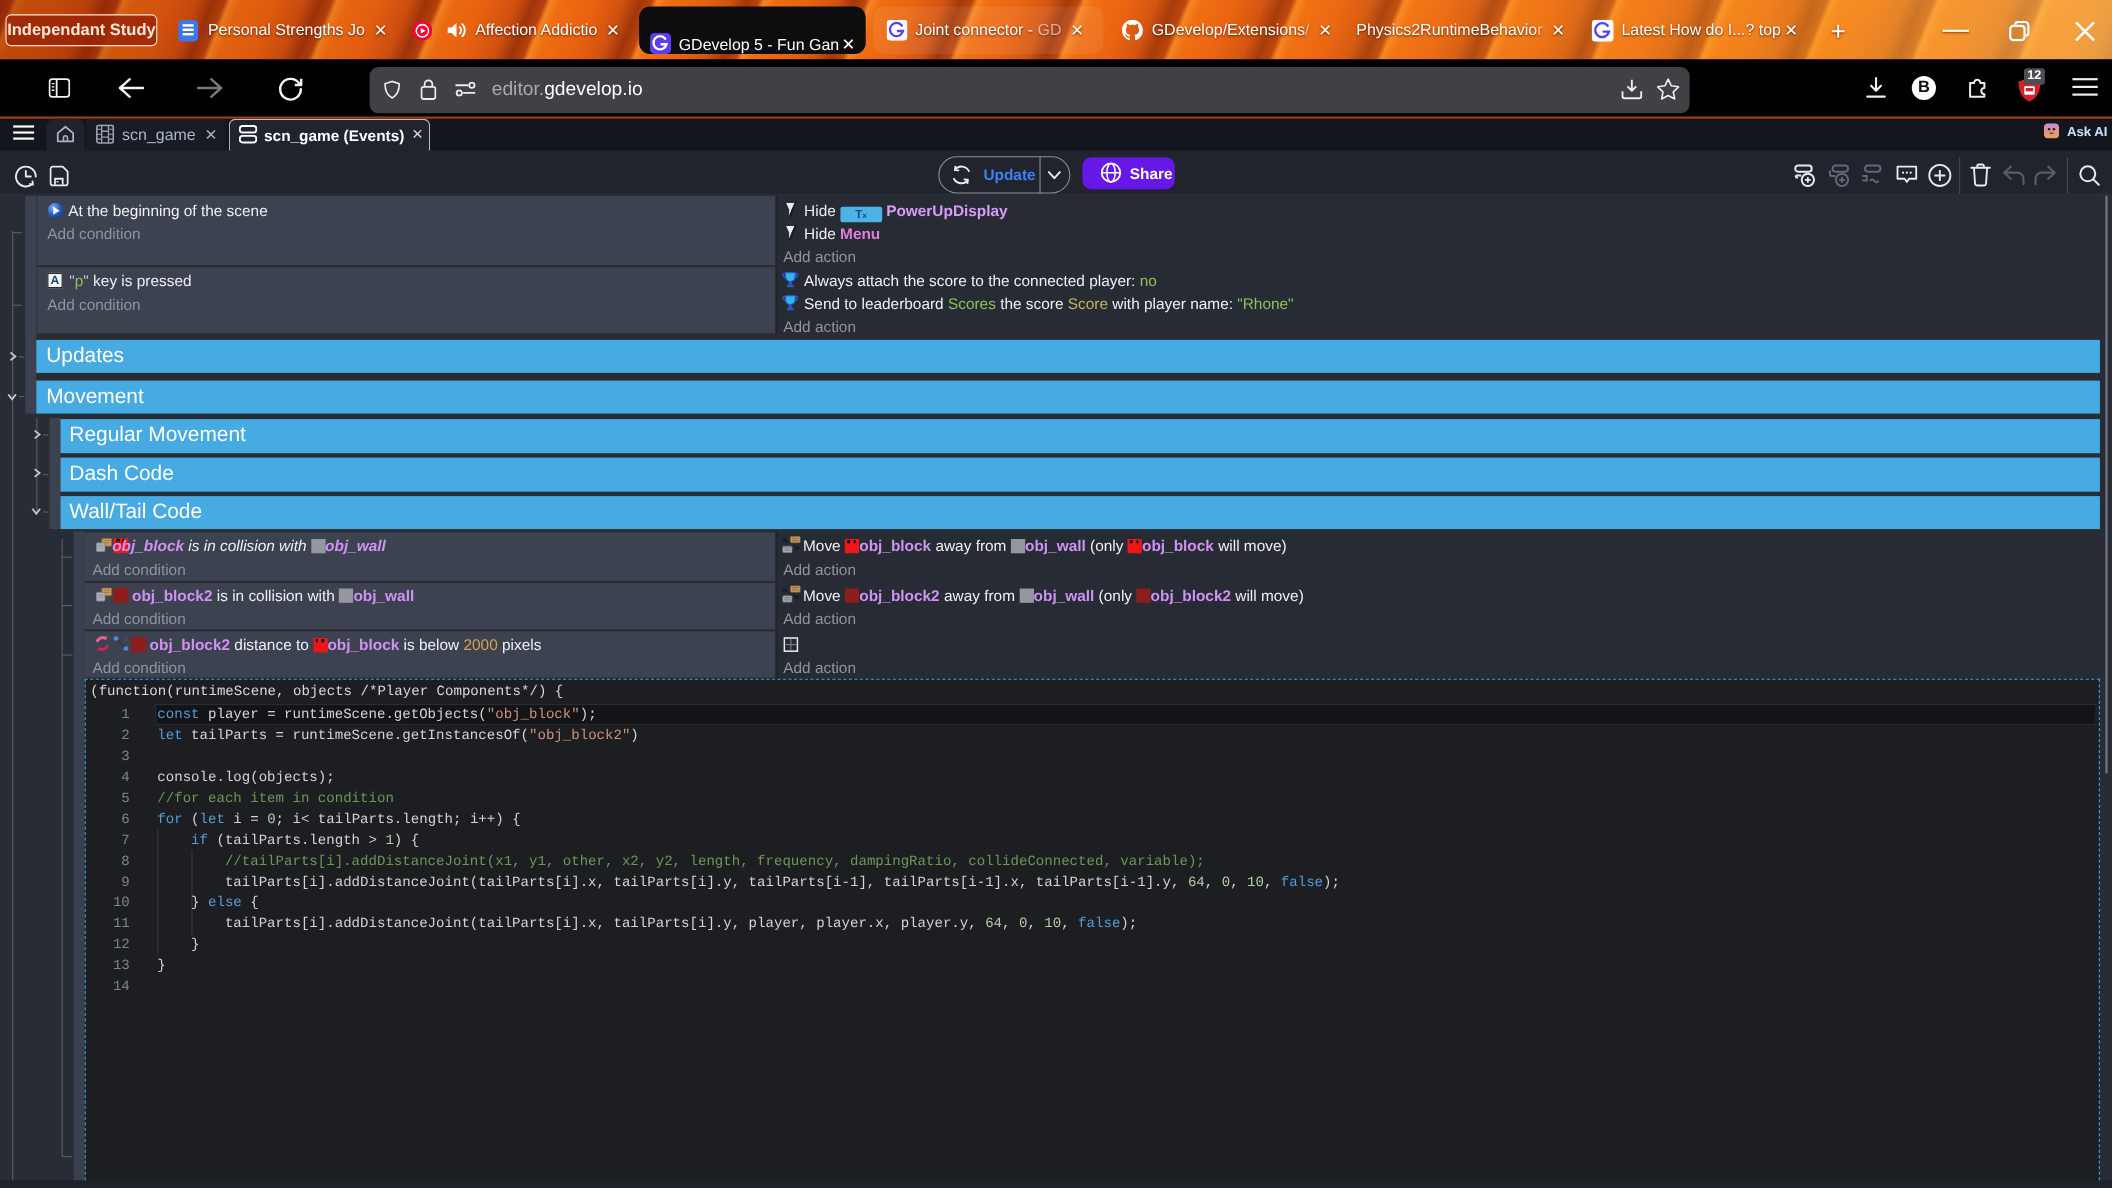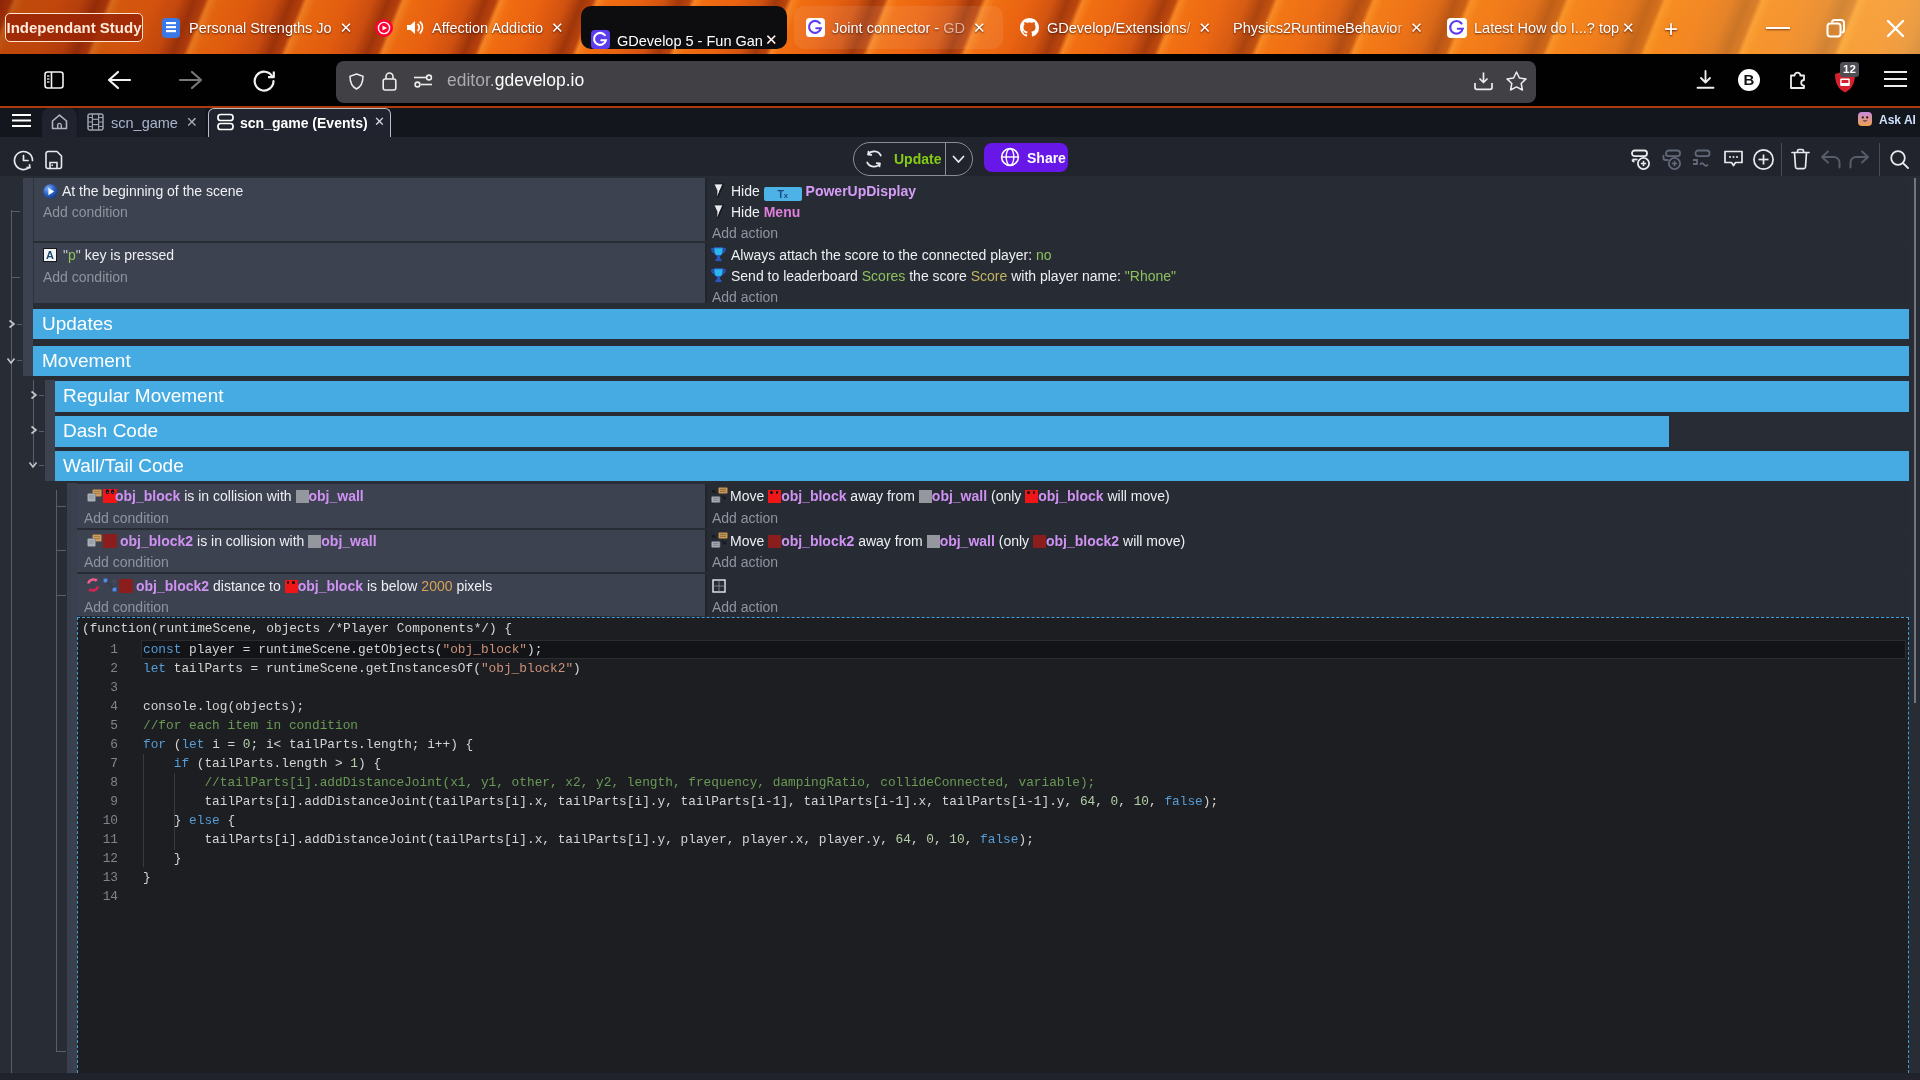--- a/index.html
+++ b/index.html
@@ -241,21 +241,21 @@
       <line x1="7.5" y1="15.3" x2="9" y2="15.3" stroke="#e8eaee" stroke-width="1.4"></line>
     </svg>
 <div class="abs" id="updbtn"></div>
 <div class="abs" style="left:945px;top:142px;width:1px;height:34px;background:#888d98;"></div>
 <svg class="abs" style="left:864px;top:149px;" width="20" height="20" viewBox="0 0 20 20">
       <path d="M16.8 6.5 a7.5 7.5 0 0 0 -12.6 -1.2" fill="none" stroke="#e8eaee" stroke-width="1.7" stroke-linecap="round"></path>
       <path d="M4.6 1.8 L4.2 5.6 L8 5.9" fill="none" stroke="#e8eaee" stroke-width="1.7" stroke-linejoin="round"></path>
       <path d="M3.2 13.5 a7.5 7.5 0 0 0 12.6 1.2" fill="none" stroke="#e8eaee" stroke-width="1.7" stroke-linecap="round"></path>
       <path d="M15.4 18.2 L15.8 14.4 L12 14.1" fill="none" stroke="#e8eaee" stroke-width="1.7" stroke-linejoin="round"></path>
     </svg>
-<div class="abs nw" style="left:894px;top:151px;font-size:14px;font-weight:bold;color:#84cc16;">Update</div>
+<div class="abs nw" style="left:894px;top:151px;font-size:14px;font-weight:bold;color:#3b82f6;">Update</div>
 <svg class="abs" style="left:952px;top:155px;" width="13" height="9" viewBox="0 0 13 9">
       <path d="M1.5 1.5 L6.5 7 L11.5 1.5" fill="none" stroke="#e8eaee" stroke-width="1.8" stroke-linecap="round" stroke-linejoin="round"></path>
     </svg>
 <div class="abs" id="sharebtn"></div>
 <svg class="abs" style="left:1000px;top:147px;" width="20" height="20" viewBox="0 0 20 20">
       <circle cx="10" cy="10" r="8.4" fill="none" stroke="#fff" stroke-width="1.6"></circle>
       <ellipse cx="10" cy="10" rx="3.8" ry="8.4" fill="none" stroke="#fff" stroke-width="1.4"></ellipse>
       <line x1="1.6" y1="10" x2="18.4" y2="10" stroke="#fff" stroke-width="1.4"></line>
     </svg>
 <div class="abs nw" style="left:1027px;top:150px;font-size:14px;font-weight:bold;color:#fff;">Share</div>
@@ -396,21 +396,21 @@
 
 <div class="gbar" style="left:33px;top:308.5px;width:1876px;height:30.5px;">
       <span style="left:9px;">Updates</span>
     </div>
 <div class="gbar" style="left:55px;top:380.5px;width:1854px;height:31px;">
       <span style="left:8px;">Regular Movement</span>
     </div>
 <div class="gbar" style="left:33px;top:345.5px;width:1876px;height:30.5px;">
       <span style="left:9px;">Movement</span>
     </div>
-<div class="gbar" style="left:55px;top:416px;width:1614px;height:30.5px;">
+<div class="gbar" style="left:55px;top:416px;width:1854px;height:30.5px;">
       <span style="left:8px;">Dash Code</span>
     </div>
 <div class="gbar" style="left:55px;top:450.5px;width:1854px;height:30.5px;">
       <span style="left:8px;">Wall/Tail Code</span>
     </div>
 
 <div class="abs" style="left:705px;top:483.5px;width:1204px;height:44px;background:#272b34;"></div>
 <div class="abs" style="left:77px;top:483.5px;width:628px;height:44px;background:#3d4250;"></div>
 <svg class="abs" style="left:87px;top:489px;" width="15" height="13" viewBox="0 0 15 13">
       <rect x="5.5" y="0.5" width="9" height="7" rx="1" fill="#c89b62" stroke="#8a6838" stroke-width=".6"></rect>
@@ -421,21 +421,21 @@
       <line x1="2" y1="9" x2="7" y2="9" stroke="#888e96" stroke-width=".8"></line>
     </svg>
 <svg class="abs" style="left:103px;top:489px;" width="14" height="14" viewBox="0 0 14 14">
       <rect width="14" height="14" fill="#ee1616"></rect>
       <path d="M3 1 a2 2.6 0 0 1 3 2 a2 2.6 0 0 1 -3 -2z" fill="#12080a"></path>
       <ellipse cx="4.4" cy="2.8" rx="1.7" ry="2.2" fill="#151015"></ellipse>
       <ellipse cx="9.6" cy="2.8" rx="1.7" ry="2.2" fill="#151015"></ellipse>
       <circle cx="4.7" cy="3.4" r=".7" fill="#3f7f85"></circle>
       <circle cx="9.9" cy="3.4" r=".7" fill="#3f7f85"></circle>
     </svg>
-<div class="etxt" style="left:115px;top:487px;"><span class="obj">obj_block</span> is in collision with <span class="ic" style="width:13px;height:13px;background:#94989e;"></span><span class="obj">obj_wall</span></div>
+<div class="etxt" style="left:102px;top:487px;font-style:italic;"><span class="obj">obj_block</span> is in collision with <span class="ic" style="width:13px;height:13px;background:#94989e;"></span><span class="obj">obj_wall</span></div>
 <div class="etxt dim" style="left:84px;top:508.5px;">Add condition</div>
 <svg class="abs" style="left:711px;top:487px;" width="17" height="16" viewBox="0 0 17 16">
       <rect x="7.5" y="0.5" width="9" height="6" rx="1" fill="#c89b62" stroke="#7c5c30" stroke-width=".7"></rect>
       <line x1="9" y1="2.3" x2="15" y2="2.3" stroke="#8d6a36" stroke-width="1"></line>
       <line x1="9" y1="4.3" x2="15" y2="4.3" stroke="#8d6a36" stroke-width="1"></line>
       <rect x="0.5" y="9.5" width="8.5" height="6" rx="1" fill="#a8aeb6" stroke="#666c74" stroke-width=".7"></rect>
       <line x1="2" y1="11.3" x2="7.5" y2="11.3" stroke="#7a8088" stroke-width="1"></line>
       <line x1="2" y1="13.3" x2="7.5" y2="13.3" stroke="#7a8088" stroke-width="1"></line>
       <path d="M5.5 6.5 L1.5 3.5 M1.5 3.5 l2.6 0 M1.5 3.5 l0 2.4" stroke="#15181e" stroke-width="1.1" fill="none"></path>
       <path d="M10.5 8.5 L14.5 12 M14.5 12 l-2.6 0 M14.5 12 l0 -2.4" stroke="#15181e" stroke-width="1.1" fill="none"></path>

